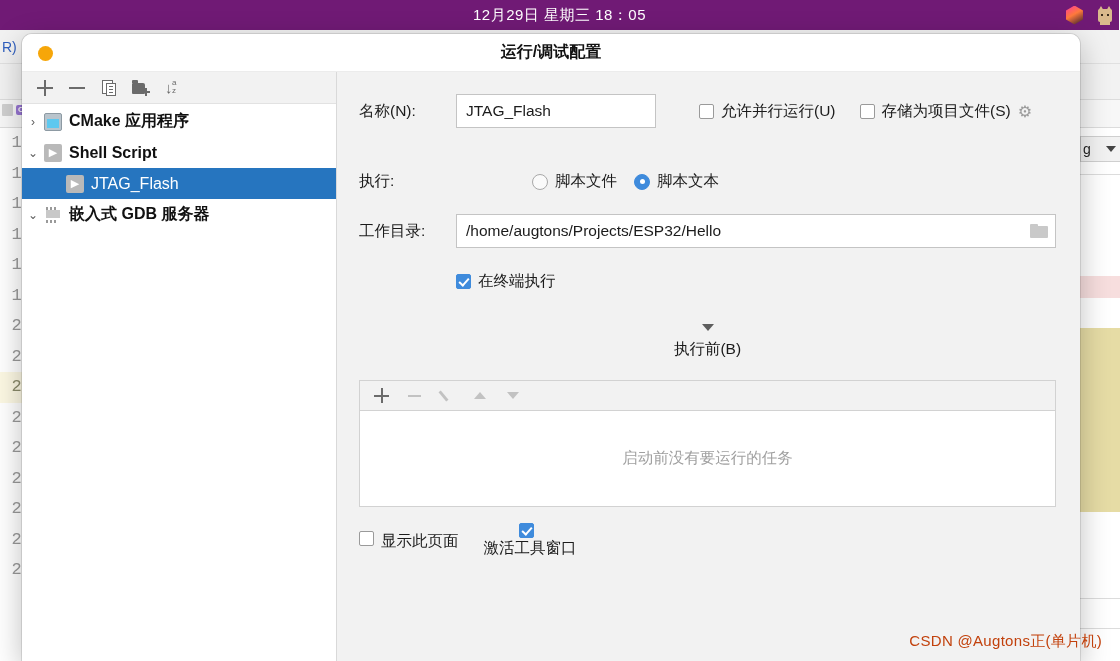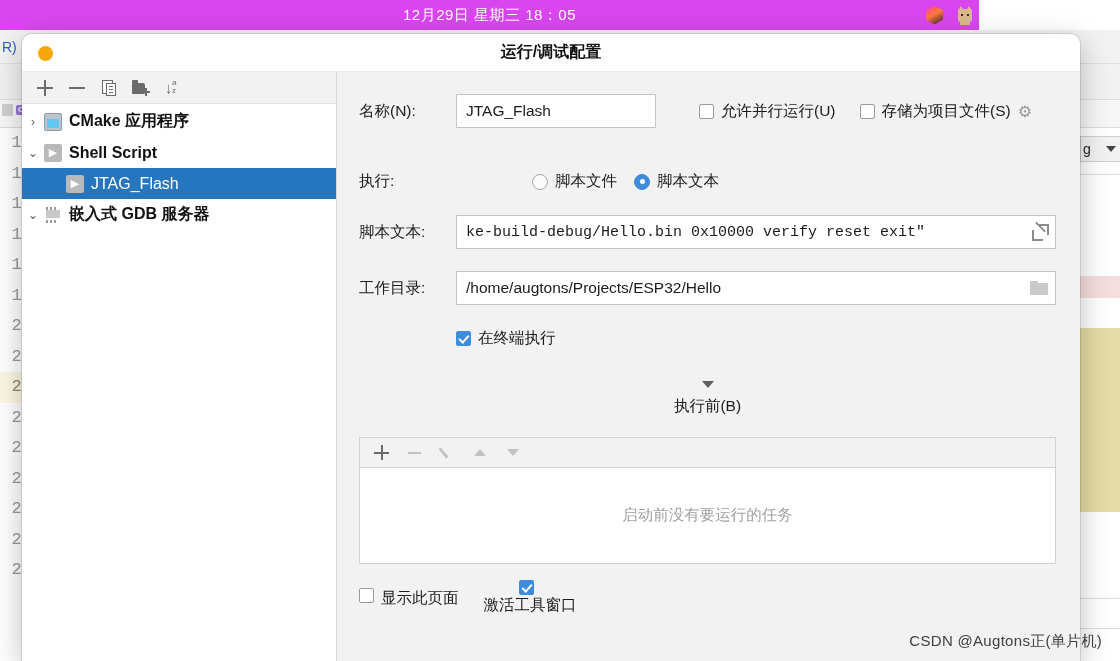--- a/index.html
+++ b/index.html
@@ -6,22 +6,22 @@
   html, body {
     margin: 0; padding: 0;
     width: 1120px; height: 661px;
     overflow: hidden;
     font-family: "Liberation Sans", "DejaVu Sans", sans-serif;
     background: #ffffff;
   }
 
   
   #topbar {
-    position: absolute; left: 0; top: 0; width: 979px; height: 30px;
-    background: #d946ef; color: #ffffff;
+    position: absolute; left: 0; top: 0; width: 1119px; height: 30px;
+    background: #701a75; color: #ffffff;
     display: flex; align-items: center; justify-content: center;
   }
   #topbar .clock { font-size: 15px; letter-spacing: .5px; }
   #topbar .tray { position: absolute; right: 6px; top: 0; height: 30px;
                   display: flex; align-items: center; gap: 14px; }
   .tray-cube { width: 17px; height: 19px; position: relative; }
   .tray-cube i {
     position: absolute; inset: 0; display: block;
     background: linear-gradient(150deg,#ff3b9a 0%,#ff7a3c 45%,#2b1a2e 100%);
     clip-path: polygon(50% 0,100% 26%,100% 74%,50% 100%,0 74%,0 26%);
@@ -96,21 +96,21 @@
     border-right: 5px solid transparent; border-top: 6px solid #444;
   }
   #ide-right .sep { position: absolute; right:0; width: 40px; height: 1px; background: #dcdcdc; }
   #ide-right .mark { position: absolute; right: 0; width: 40px; }
   #ide-scroll-err  { top: 148px; height: 22px; background: #f7dede; }
   #ide-scroll-warn { top: 200px; height: 184px; background: #e6dca5; }
 
   
   #watermark {
     position: absolute; right: 18px; bottom: 10px;
-    color: #404040; font-size: 15px; letter-spacing: .3px;
+    color: #c2410c; font-size: 15px; letter-spacing: .3px;
     white-space: nowrap; z-index: 60;
   }
 
   
   #dialog {
     position: absolute; left: 22px; top: 34px; width: 1058px; height: 627px;
     background: #ffffff;
     border-top-left-radius: 10px; border-top-right-radius: 10px;
     box-shadow: 0 0 0 1px rgba(0,0,0,.10), 0 8px 30px rgba(0,0,0,.26);
     overflow: hidden; z-index: 50;
@@ -448,29 +448,20 @@
         <span style="display:flex;align-items:center;margin-left:76px;">
           <span class="radio"></span>
           <span class="optlabel">脚本文件</span>
         </span>
         <span style="display:flex;align-items:center;margin-left:17px;">
           <span class="radio on"></span>
           <span class="optlabel">脚本文本</span>
         </span>
       </div>
 
-      <div class="frow" style="margin-top:23px;">
-        <span class="flabel">脚本文本:</span>
-        <span class="txtbox mono" style="flex:1;">
-          <span class="val">ke-build-debug/Hello.bin 0x10000 verify reset exit"</span>
-          <span class="tail gl-expand">
-              <i></i>
-            </span>
-        </span>
-      </div>
 
       <div class="frow" style="margin-top:22px;">
         <span class="flabel">工作目录:</span>
         <span class="txtbox" style="flex:1;">
           <span class="val">/home/augtons/Projects/ESP32/Hello</span>
           <span class="tail gl-folder"></span>
         </span>
       </div>
 
 

